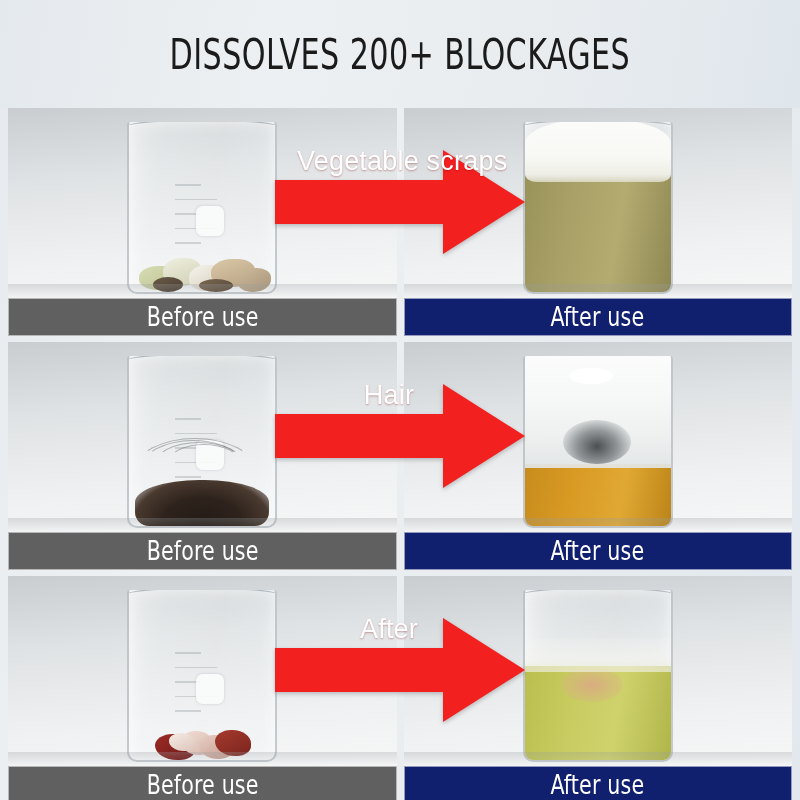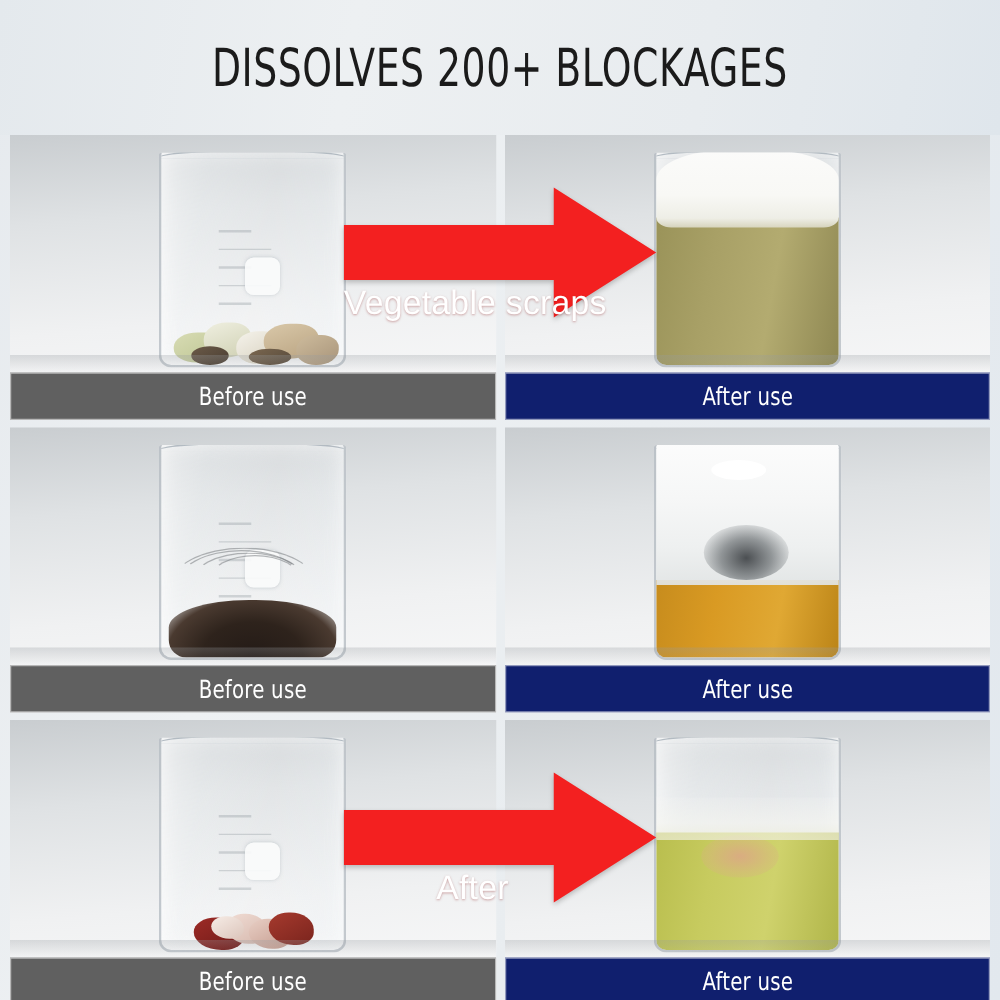--- a/index.html
+++ b/index.html
@@ -196,43 +196,44 @@
 
   
   .caption-bar {
     position: absolute;
     left: 0; right: 0; bottom: 0;
     height: 38px;
     display: flex;
     align-items: center;
     justify-content: center;
     border: 1.5px solid rgba(255,255,255,0.55);
-    font-size: 20px;
+    font-size: 26px;
     color: #ffffff;
     letter-spacing: 0.2px;
     font-family: "DejaVu Sans Condensed", "Liberation Sans Narrow", "Liberation Sans", sans-serif;
   }
   .caption-bar span { transform: scaleX(0.88); display: inline-block; }
   .caption-before { background: #606060; }
   .caption-after  { background: #101f6e; }
 
   
   .arrow-wrap {
     position: absolute;
     top: 50%;
     left: 50%;
     transform: translate(-50%, -50%);
     width: 250px;
     height: 112px;
     margin-top: -20px;
     z-index: 6;
     display: flex;
-    align-items: flex-end;
+    align-items: flex-start;
     justify-content: flex-start;
     pointer-events: none;
+    padding-left: 22px;
   }
   .arrow-svg {
     position: absolute;
     inset: 0;
     width: 100%;
     height: 100%;
     filter: drop-shadow(0 2px 2px rgba(0,0,0,0.22));
   }
   .arrow-label {
     position: relative;
@@ -332,20 +333,26 @@
             <div class="hair-strand" style="left:38px;bottom:42px;width:74px;height:40px;"></div>
           </div>
           <div class="hair-clump"></div>
         </div>
       </div>
       <div class="caption-bar caption-before">
         <span>Before use</span>
       </div>
     </div>
 
+    <div class="arrow-wrap">
+      <svg class="arrow-svg" viewBox="0 0 250 112" preserveAspectRatio="none">
+        <path d="M0,34 L168,34 L168,4 L250,56 L168,108 L168,78 L0,78 Z" fill="#f32020"></path>
+      </svg>
+      <div class="arrow-label">Hair</div>
+    </div>
 
     <div class="panel">
       <div class="beaker-stage">
         <div class="beaker">
           <div class="beaker-rim"></div>
           <div class="beaker-spout"></div>
           <div class="liquid" style="height:62px;background:linear-gradient(100deg,#c78c1d 0%,#d99a23 32%,#e0a833 66%,#bb8417 100%);"></div>
           <div class="foam" style="bottom:58px;height:116px;background:linear-gradient(to bottom,#fcfcfc 0%,#f6f7f7 40%,#eef0f0 74%,rgba(226,229,229,0.92) 100%);"></div>
           <div class="residue" style="left:38px;bottom:62px;width:68px;height:44px;background:radial-gradient(ellipse at 50% 60%,rgba(40,44,48,0.82) 0%,rgba(70,76,80,0.55) 42%,rgba(140,146,150,0.12) 78%,rgba(255,255,255,0) 100%);"></div>
           <div class="residue" style="left:44px;bottom:142px;width:44px;height:16px;background:rgba(255,255,255,0.95);border-radius:50%;"></div>

